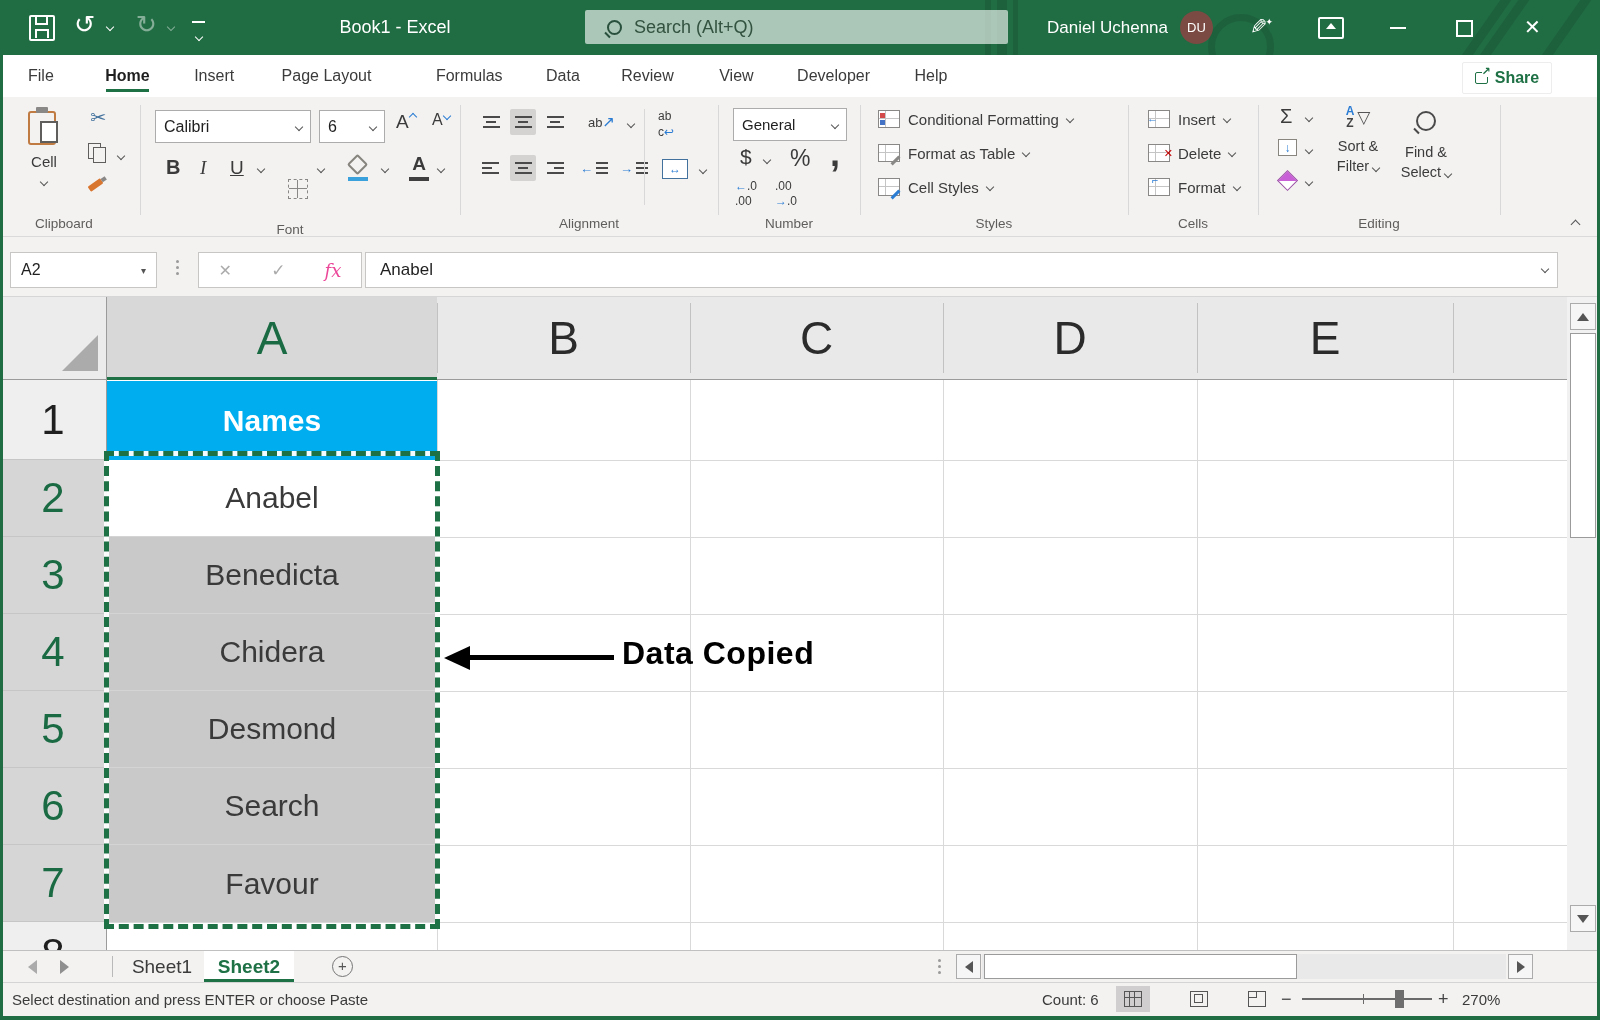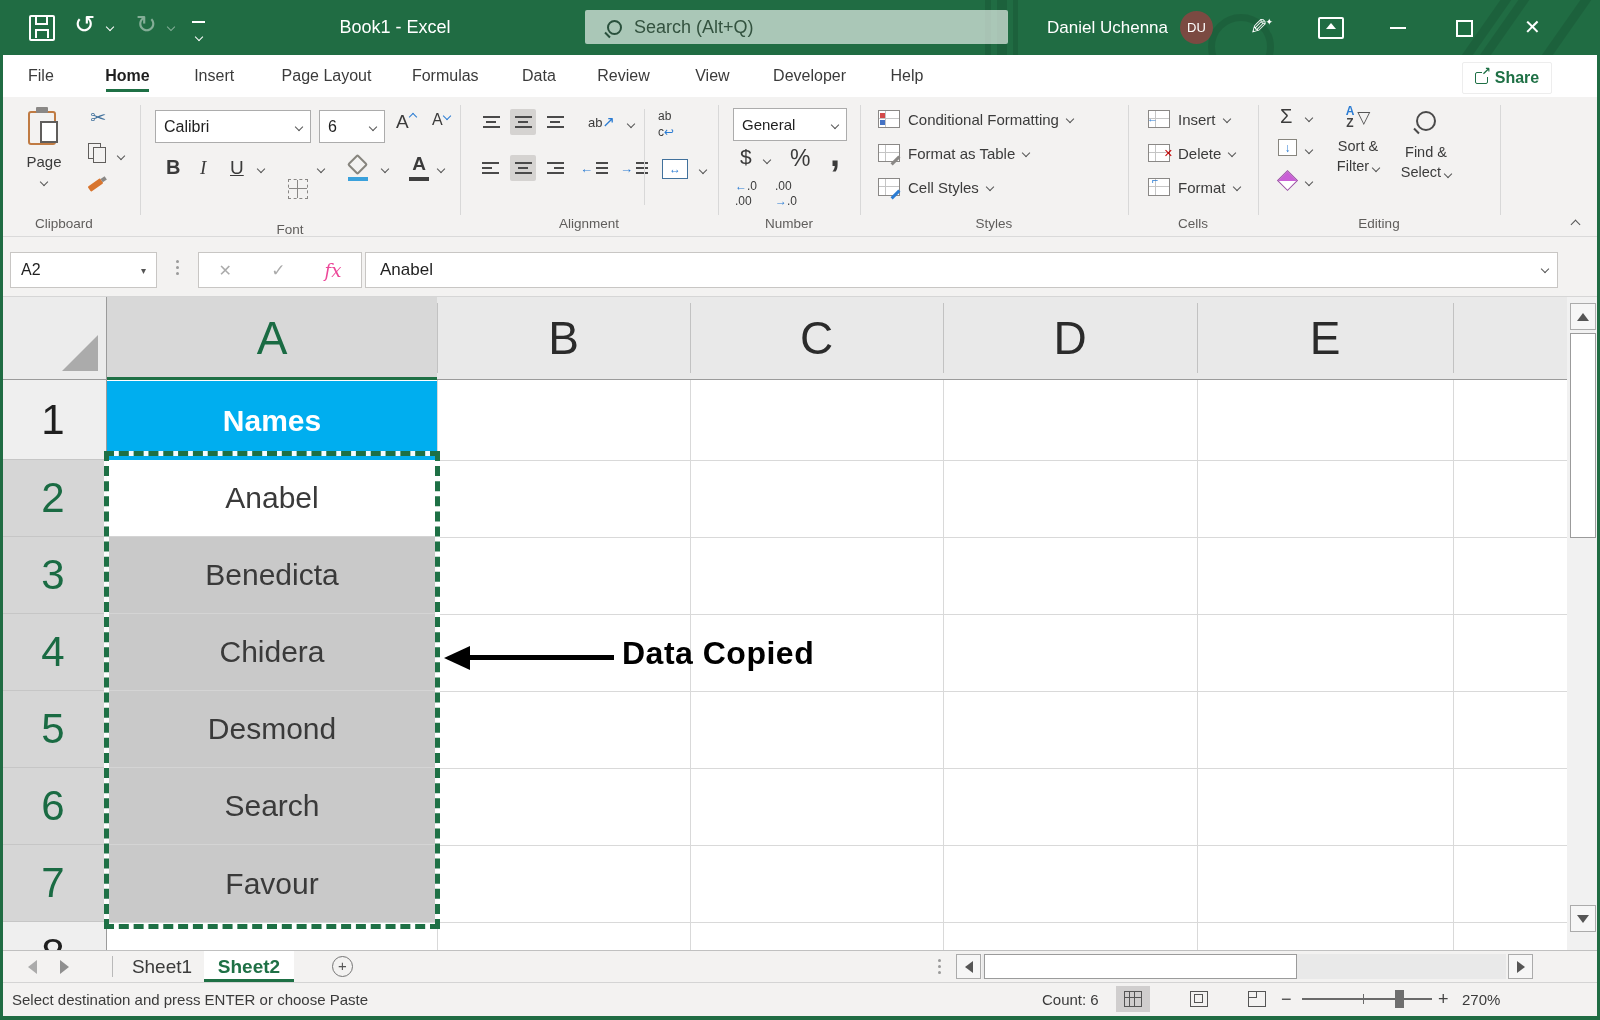--- a/index.html
+++ b/index.html
@@ -177,21 +177,21 @@
     <div class="abs minbar" style="left:1390px;top:27px;"></div>
     <div class="abs maxbox" style="left:1456px;top:20px;"></div>
     <div class="abs i-close" style="left:1524px;top:15px;"></div>
   </div>
 
   <div class="abs menubar">
     <span class="mtab" style="margin-left:28px;">File</span>
     <span class="mtab active" style="margin-left:47px;">Home</span>
     <span class="mtab" style="margin-left:40px;">Insert</span>
     <span class="mtab" style="margin-left:43px;">Page Layout</span>
-    <span class="mtab" style="margin-left:36px;">Formulas</span>
+    <span class="mtab" style="margin-left:60px;">Formulas</span>
     <span class="mtab" style="margin-left:39px;">Data</span>
     <span class="mtab" style="margin-left:37px;">Review</span>
     <span class="mtab" style="margin-left:41px;">View</span>
     <span class="mtab" style="margin-left:39px;">Developer</span>
     <span class="mtab" style="margin-left:40px;">Help</span>
   </div>
   <div class="abs sharebtn">
     <i class="shareicon"></i>
     <span>Share</span>
   </div>
@@ -205,21 +205,21 @@
     <div class="vsep" style="left:1128px;top:8px;height:110px;"></div>
     <div class="vsep" style="left:1258px;top:8px;height:110px;"></div>
     <div class="vsep" style="left:1500px;top:8px;height:110px;"></div>
 
     <div class="abs" style="left:14px;top:8px;width:60px;height:100px;text-align:center;">
       <div class="abs" style="left:14px;top:2px;width:32px;height:38px;">
         <div class="clipbody" style="left:0;top:4px;"></div>
         <div class="clipclip" style="left:8px;top:0;"></div>
         <div class="clippage" style="left:12px;top:14px;"></div>
       </div>
-      <div class="abs rlabel" style="left:0;top:48px;width:60px;">Page</div>
+      <div class="abs rlabel" style="left:0;top:48px;width:60px;">Cell</div>
       <i class="dd sm abs" style="left:27px;top:74px;color:#555;"></i>
     </div>
     <div class="abs i-cut" style="left:90px;top:9px;"></div>
     <div class="abs copyic" style="left:88px;top:46px;"></div>
     <i class="dd sm abs" style="left:118px;top:56px;color:#555;"></i>
     <div class="abs" style="left:88px;top:85px;">
         <div class="brush"></div>
       </div>
     <div class="glabel" style="left:0px;width:128px;">Clipboard</div>
     <div class="lnch" style="left:120px;top:218px;"></div>

